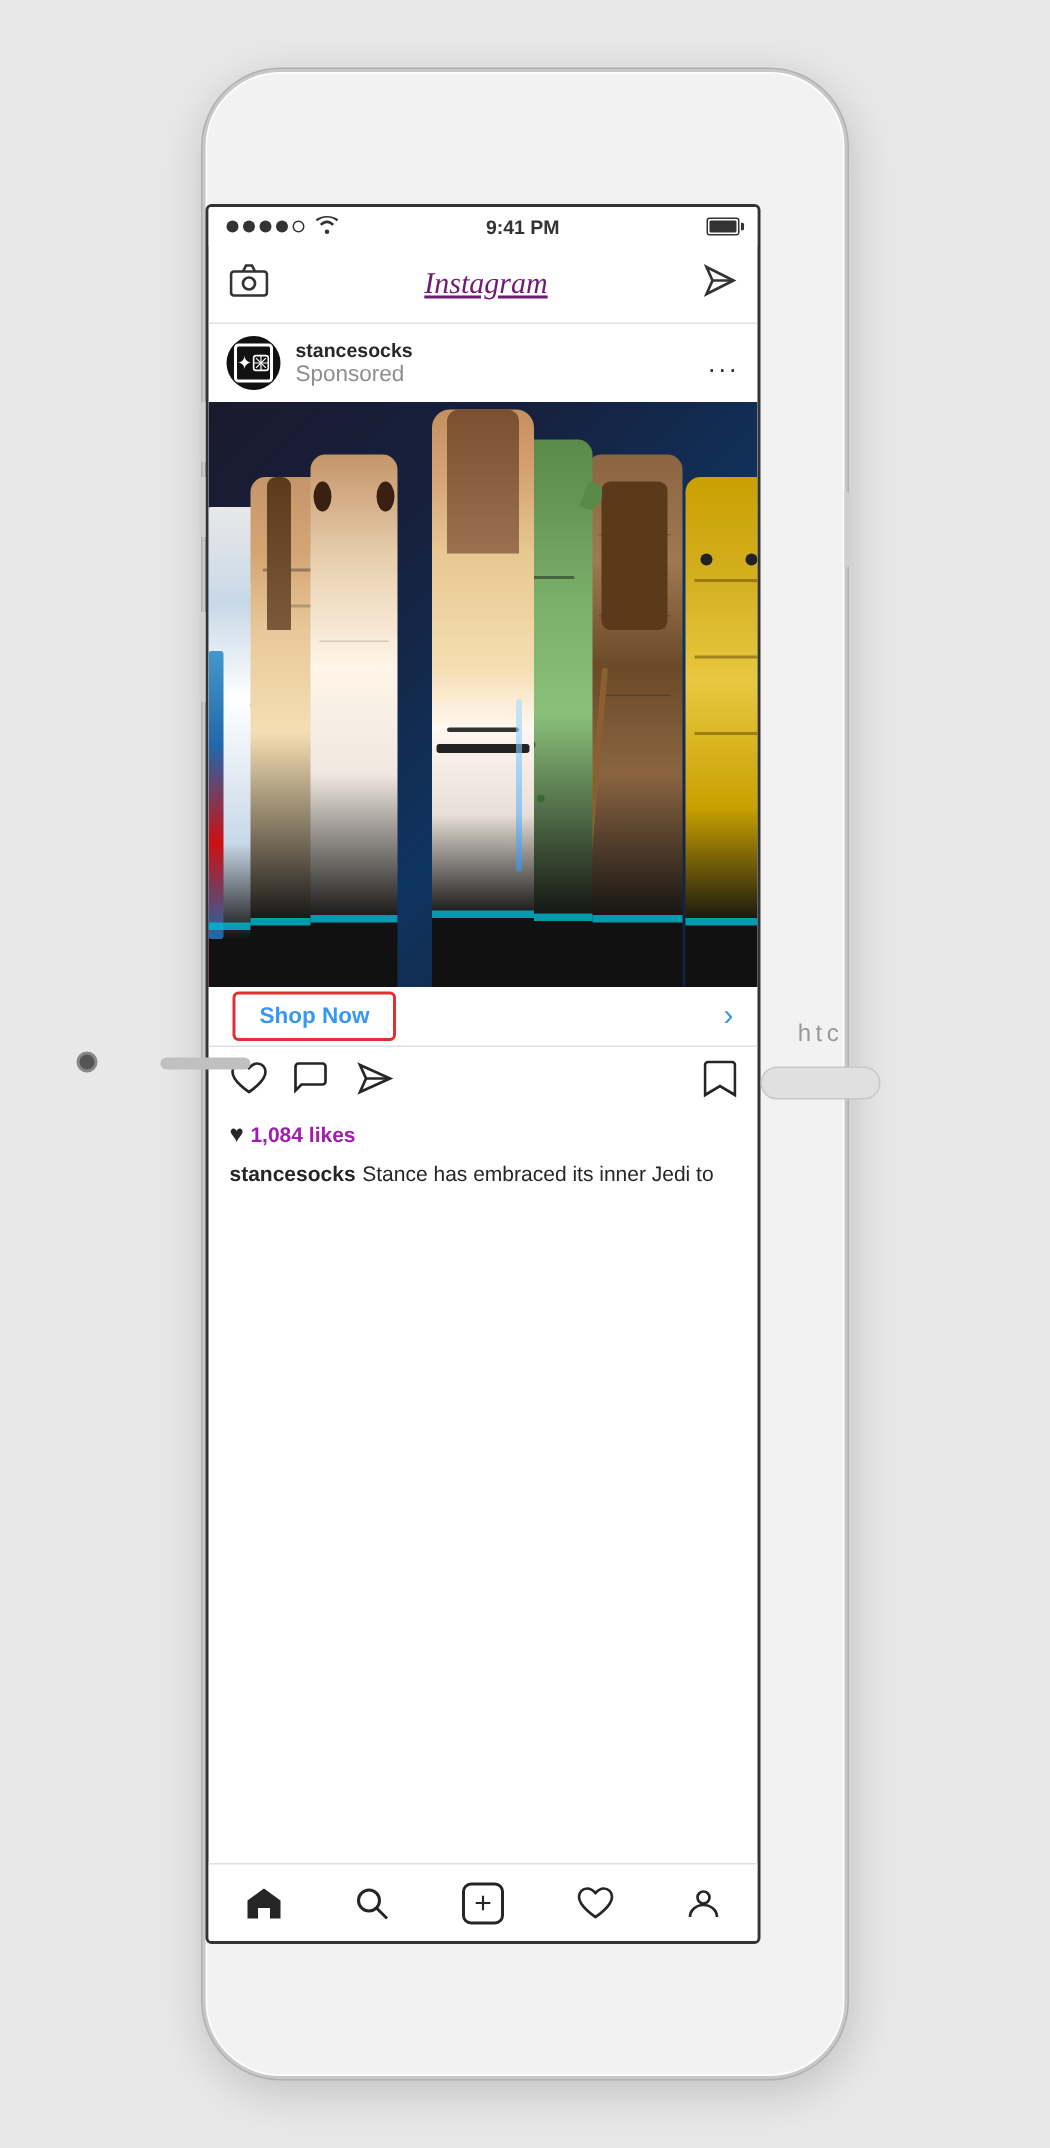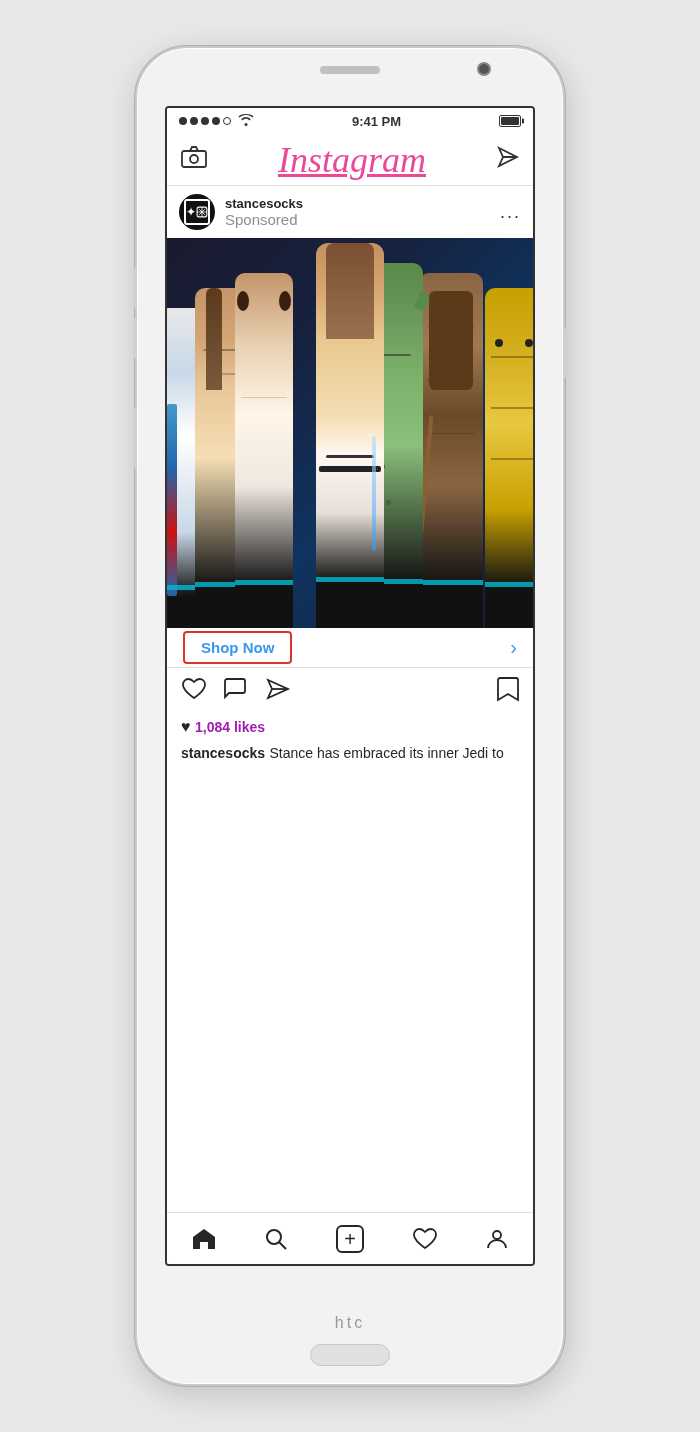--- a/index.html
+++ b/index.html
@@ -16,21 +16,20 @@
     
     .phone-shell {
       width: 430px;
       height: 1340px;
       background: #f2f2f2;
       border-radius: 52px;
       border: 2px solid #c8c8c8;
       box-shadow: 0 0 0 1px #b0b0b0, inset 0 0 0 1px #fff, 2px 8px 32px rgba(0,0,0,0.18);
       position: relative;
       display: flex;
-      flex-direction: column;
       align-items: center;
     }
 
     
     .phone-top-bar {
       width: 100%;
       display: flex;
       align-items: center;
       justify-content: center;
       padding-top: 14px;
@@ -147,23 +146,23 @@
       border-bottom: 1px solid #e0e0e0;
       flex-shrink: 0;
       height: 52px;
     }
     .ig-camera-icon {
       font-size: 22px;
       color: #333;
     }
     .ig-logo {
       font-family: Georgia, 'Times New Roman', serif;
-      font-size: 36px;
+      font-size: 20px;
       font-style: italic;
-      color: #ec4899;
+      color: #701a75;
       font-weight: 400;
       text-decoration: underline;
       text-underline-offset: 2px;
     }
     .ig-send-icon {
       font-size: 20px;
       color: #333;
     }
 
     

